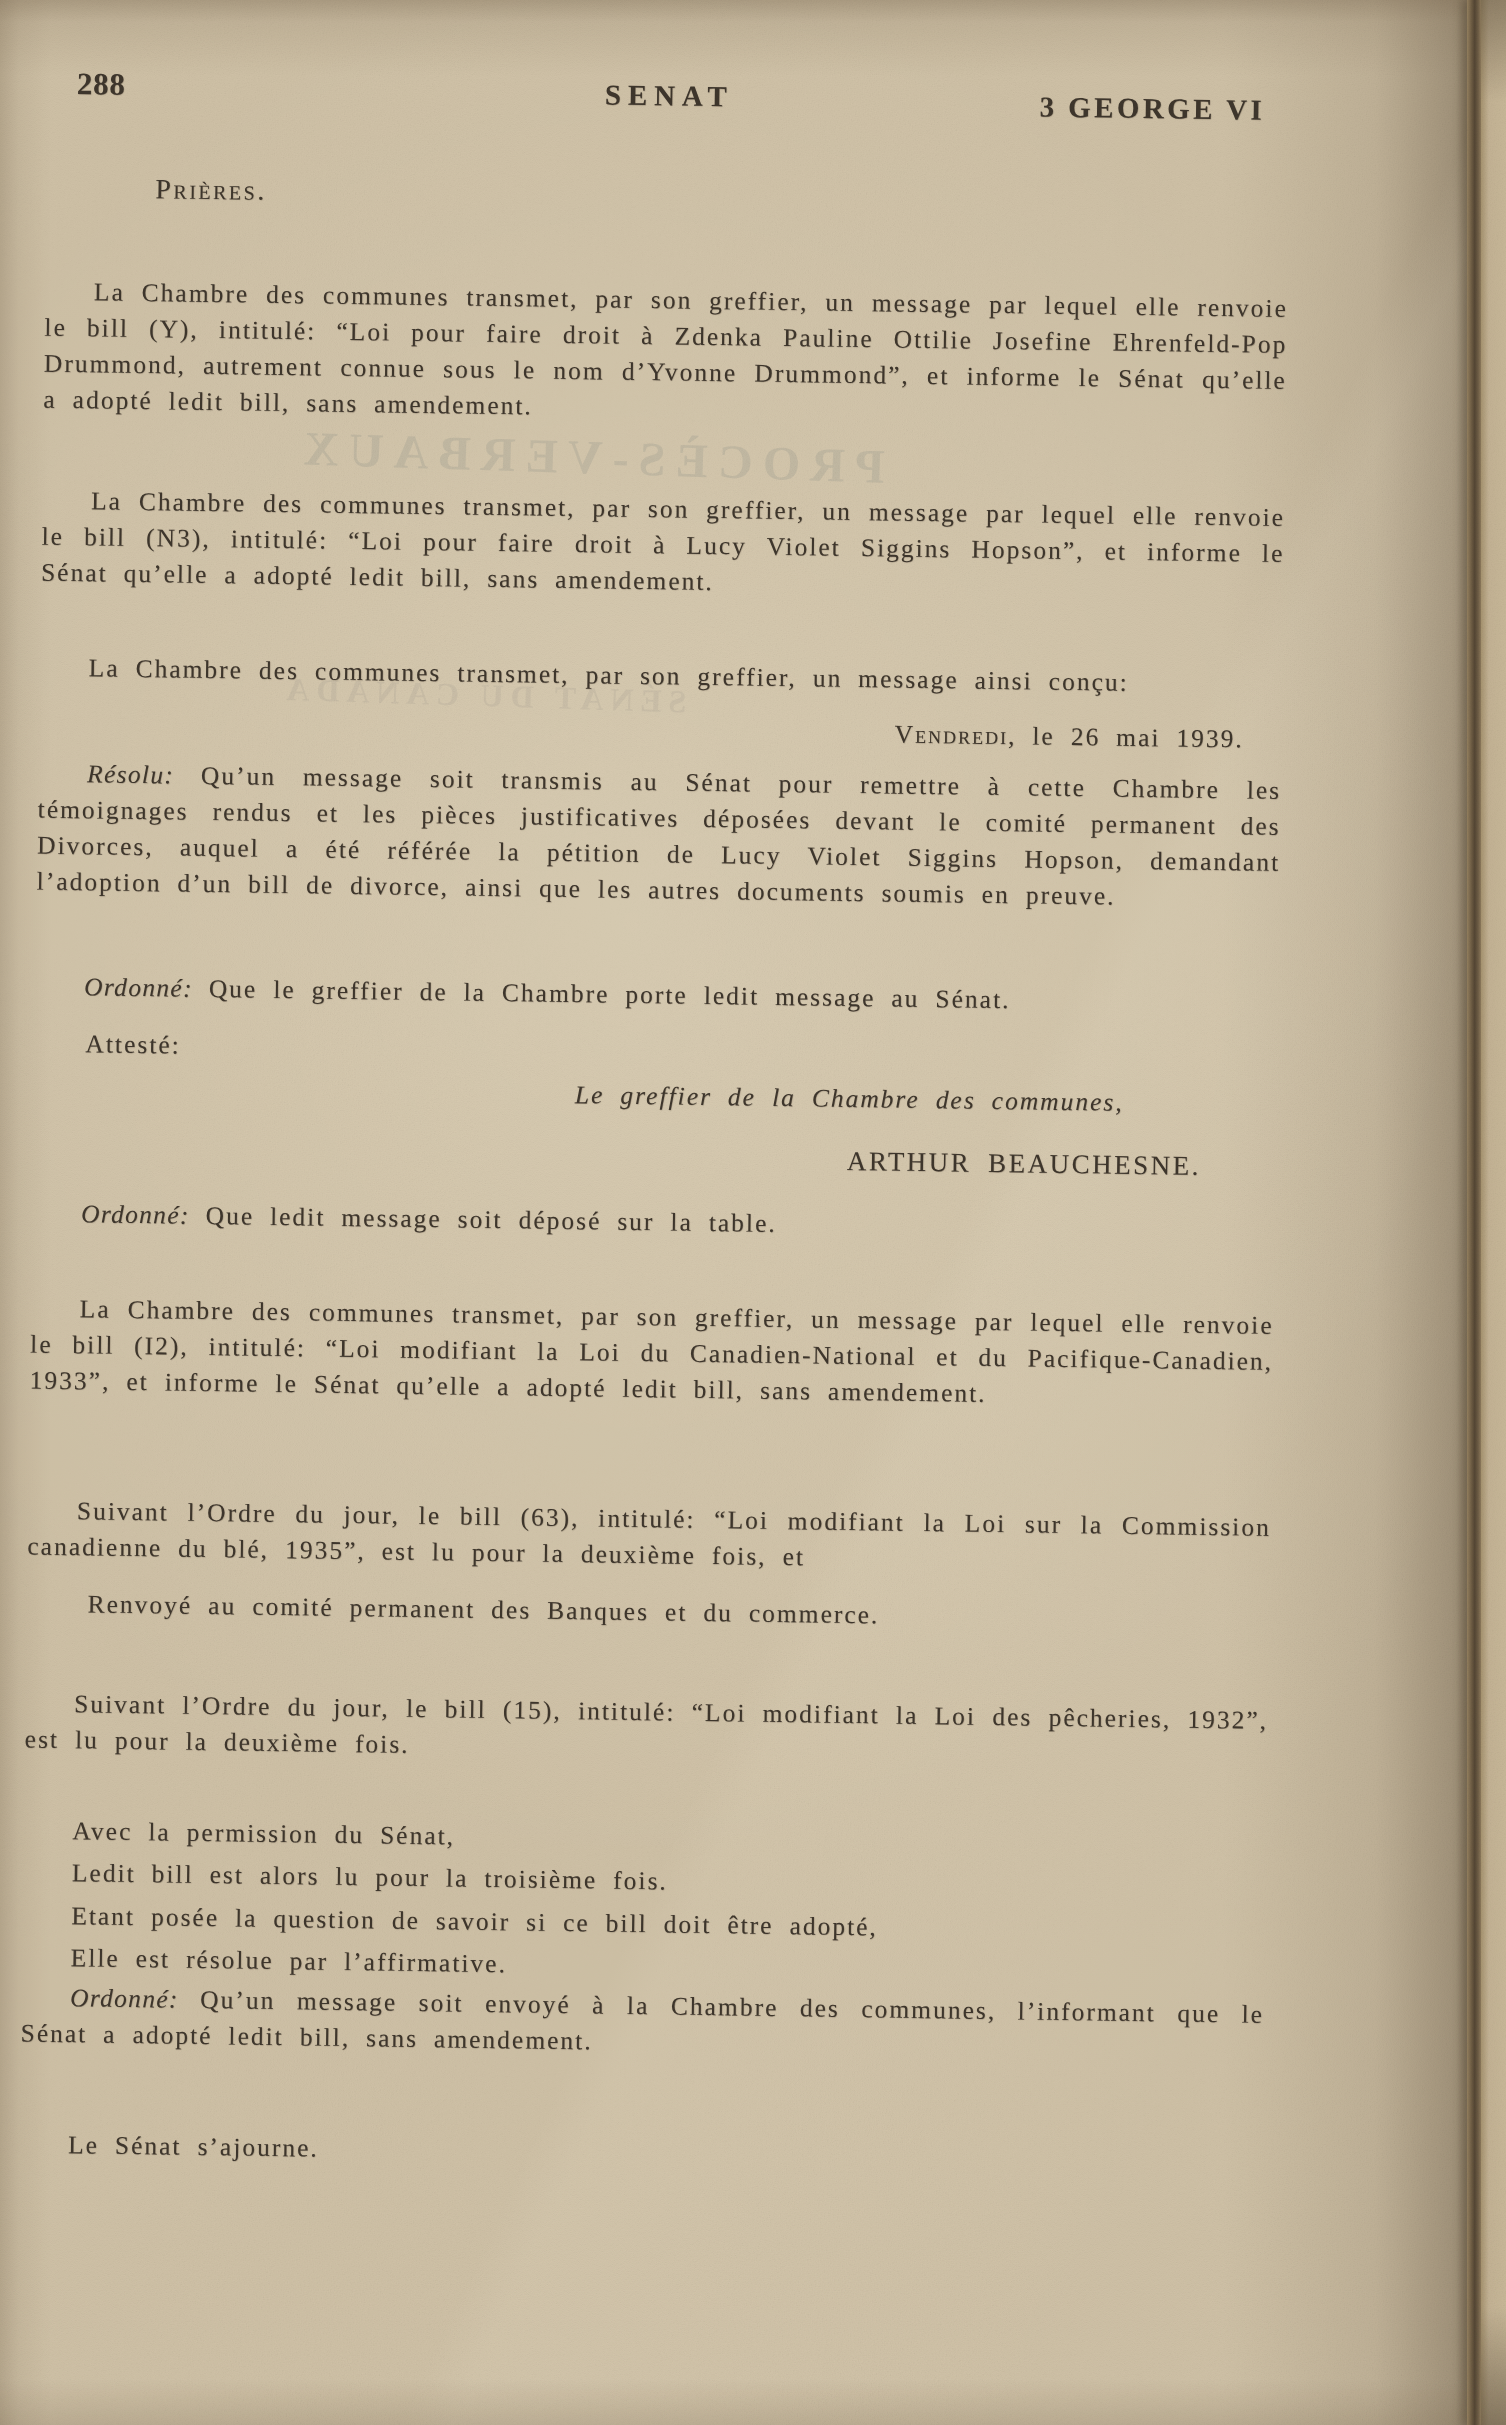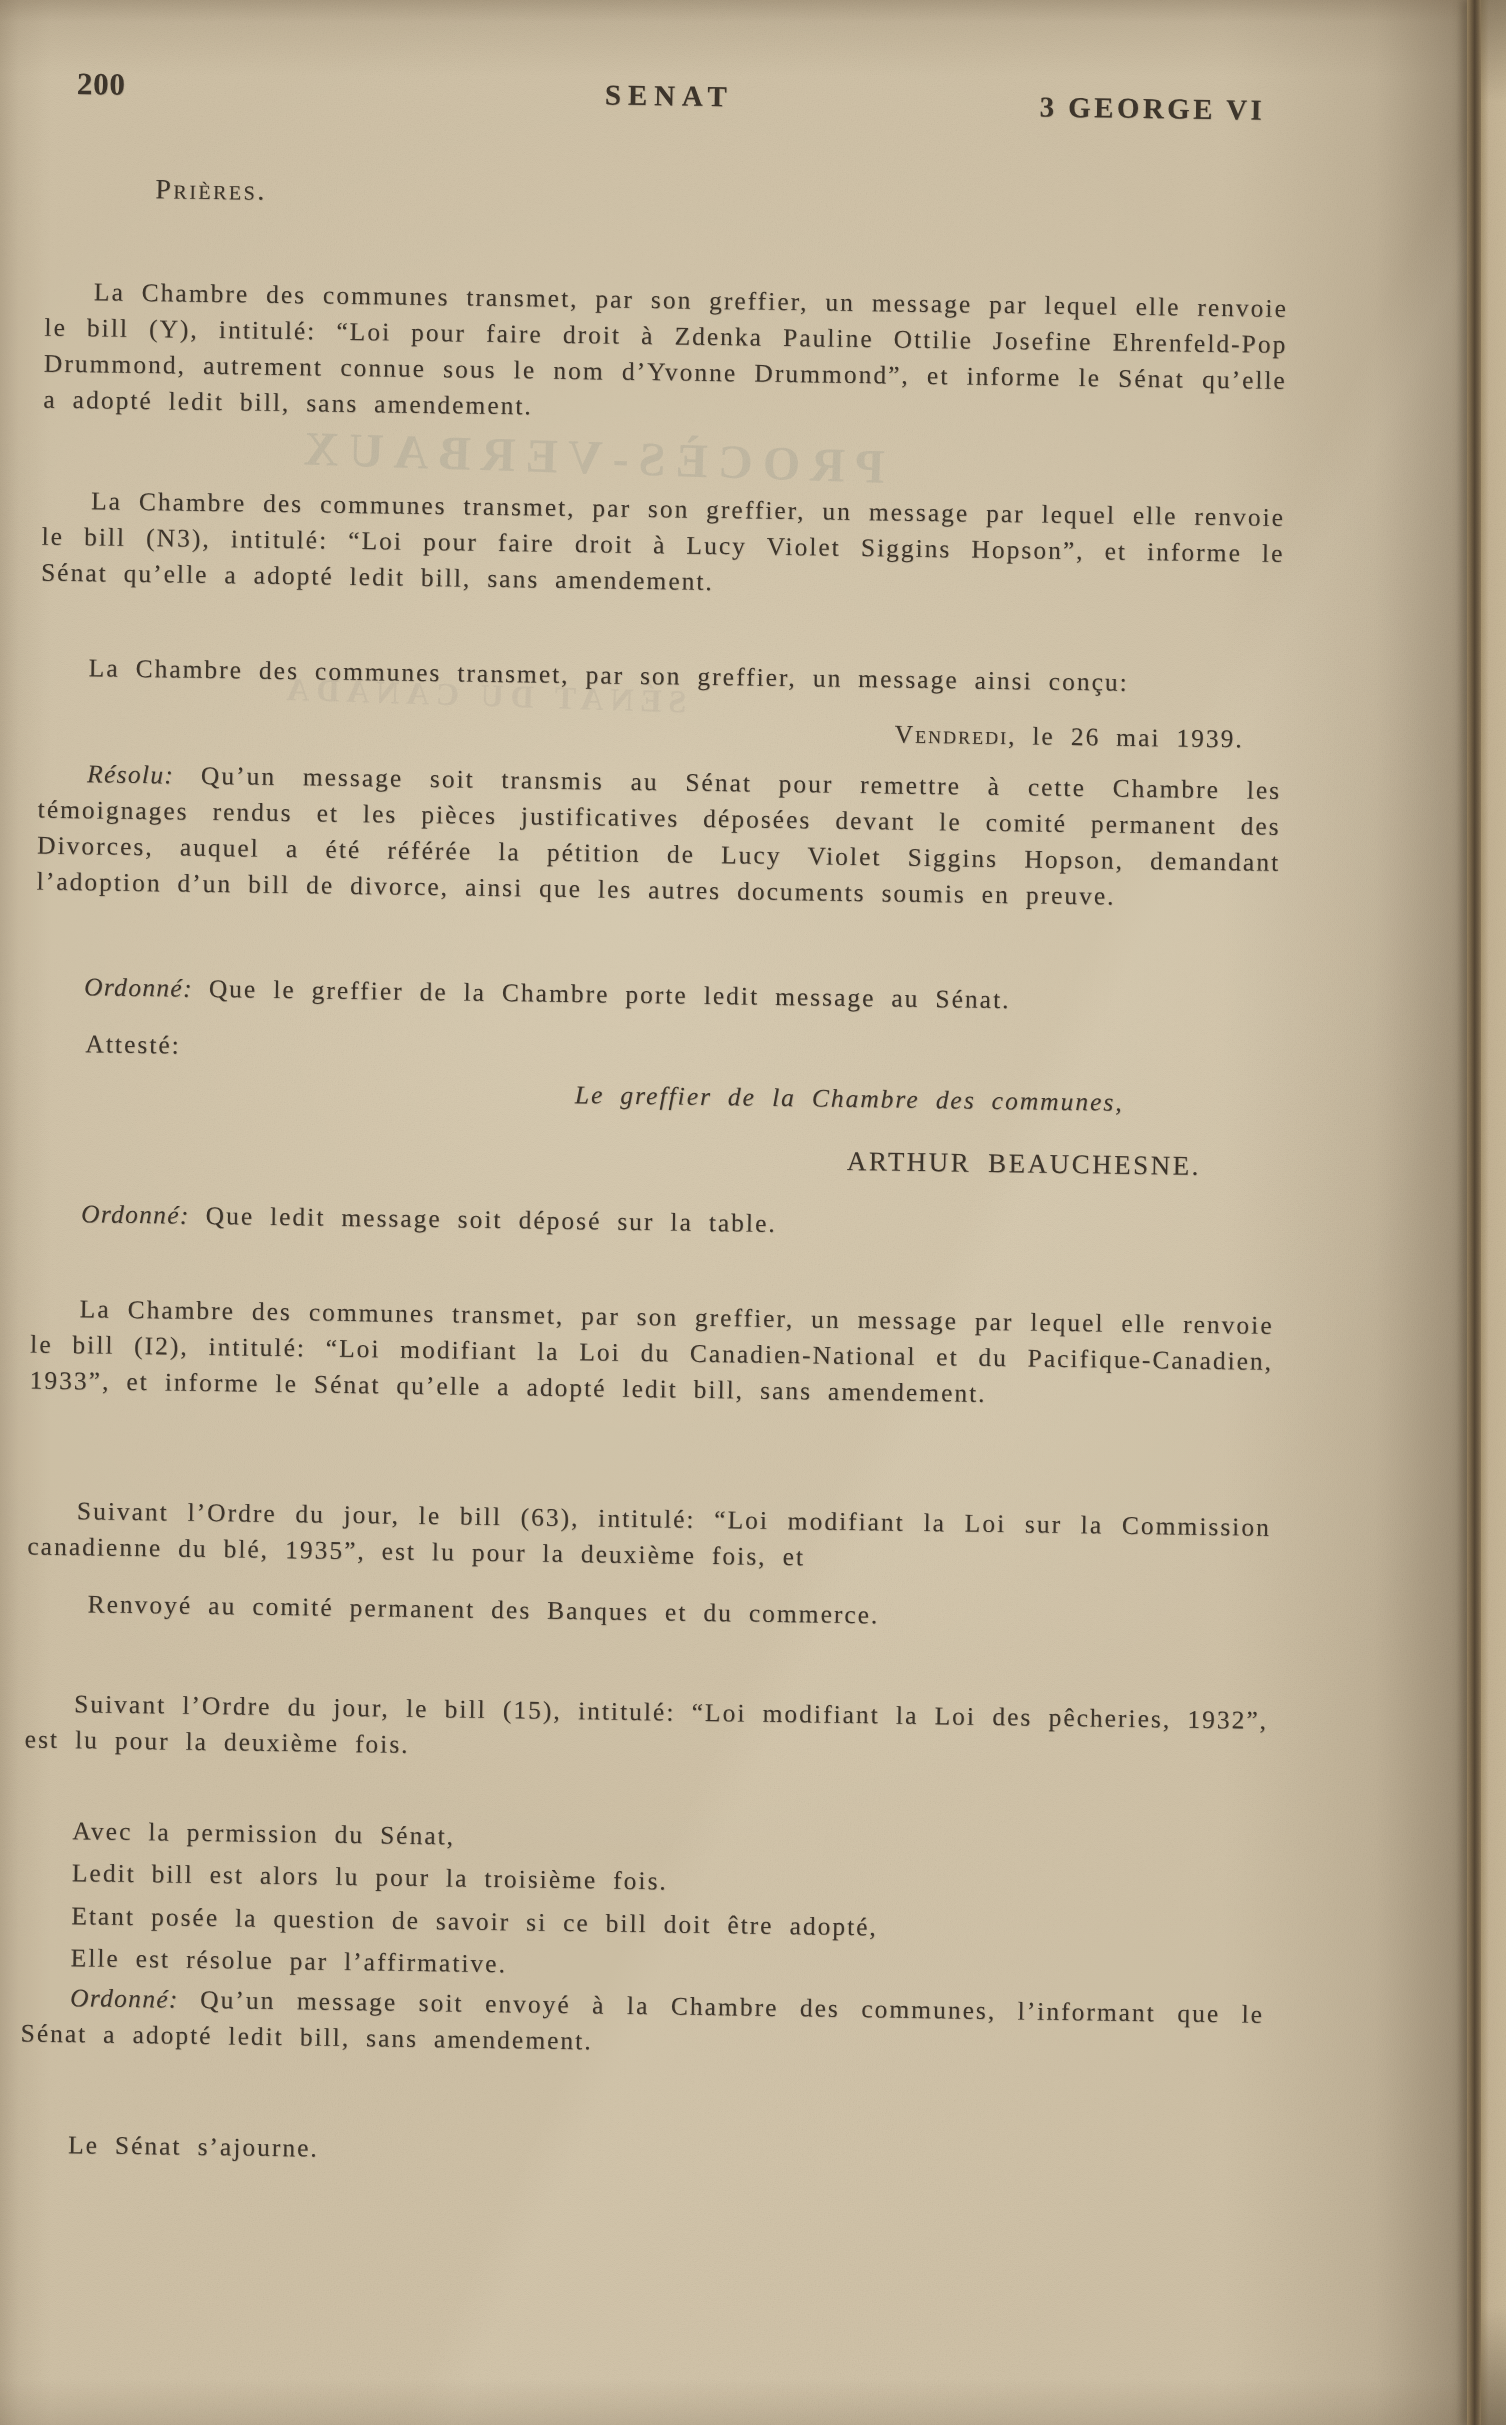--- a/index.html
+++ b/index.html
@@ -74,21 +74,21 @@
 </head>
 <body>
 
 <div class="page">
 
   <div class="print">
 
     <div class="show-through st1">PROCÈS-VERBAUX</div>
     <div class="show-through st2">SÉNAT DU CANADA</div>
 
-    <div class="hdr-num ink">200</div>
+    <div class="hdr-num ink">288</div>
     <div class="hdr-title ink">SENAT</div>
     <div class="hdr-regnal ink">3 GEORGE VI</div>
 
     <div class="heading-sc ink">Prières.</div>
 
     <div class="body ind ink" style="top:273px">La Chambre des communes transmet, par son greffier, un message par lequel elle renvoie le bill (Y), intitulé: “Loi pour faire droit à Zdenka Pauline Ottilie Josefine Ehrenfeld-Pop Drummond, autrement connue sous le nom d’Yvonne Drummond”, et informe le Sénat qu’elle a adopté ledit bill, sans amendement.</div>
 
     <div class="body ind ink" style="top:482px">La Chambre des communes transmet, par son greffier, un message par lequel elle renvoie le bill (N3), intitulé: “Loi pour faire droit à Lucy Violet Siggins Hopson”, et informe le Sénat qu’elle a adopté ledit bill, sans amendement.</div>
 
     <div class="body ind ink" style="top:649px">La Chambre des communes transmet, par son greffier, un message ainsi conçu:</div>

